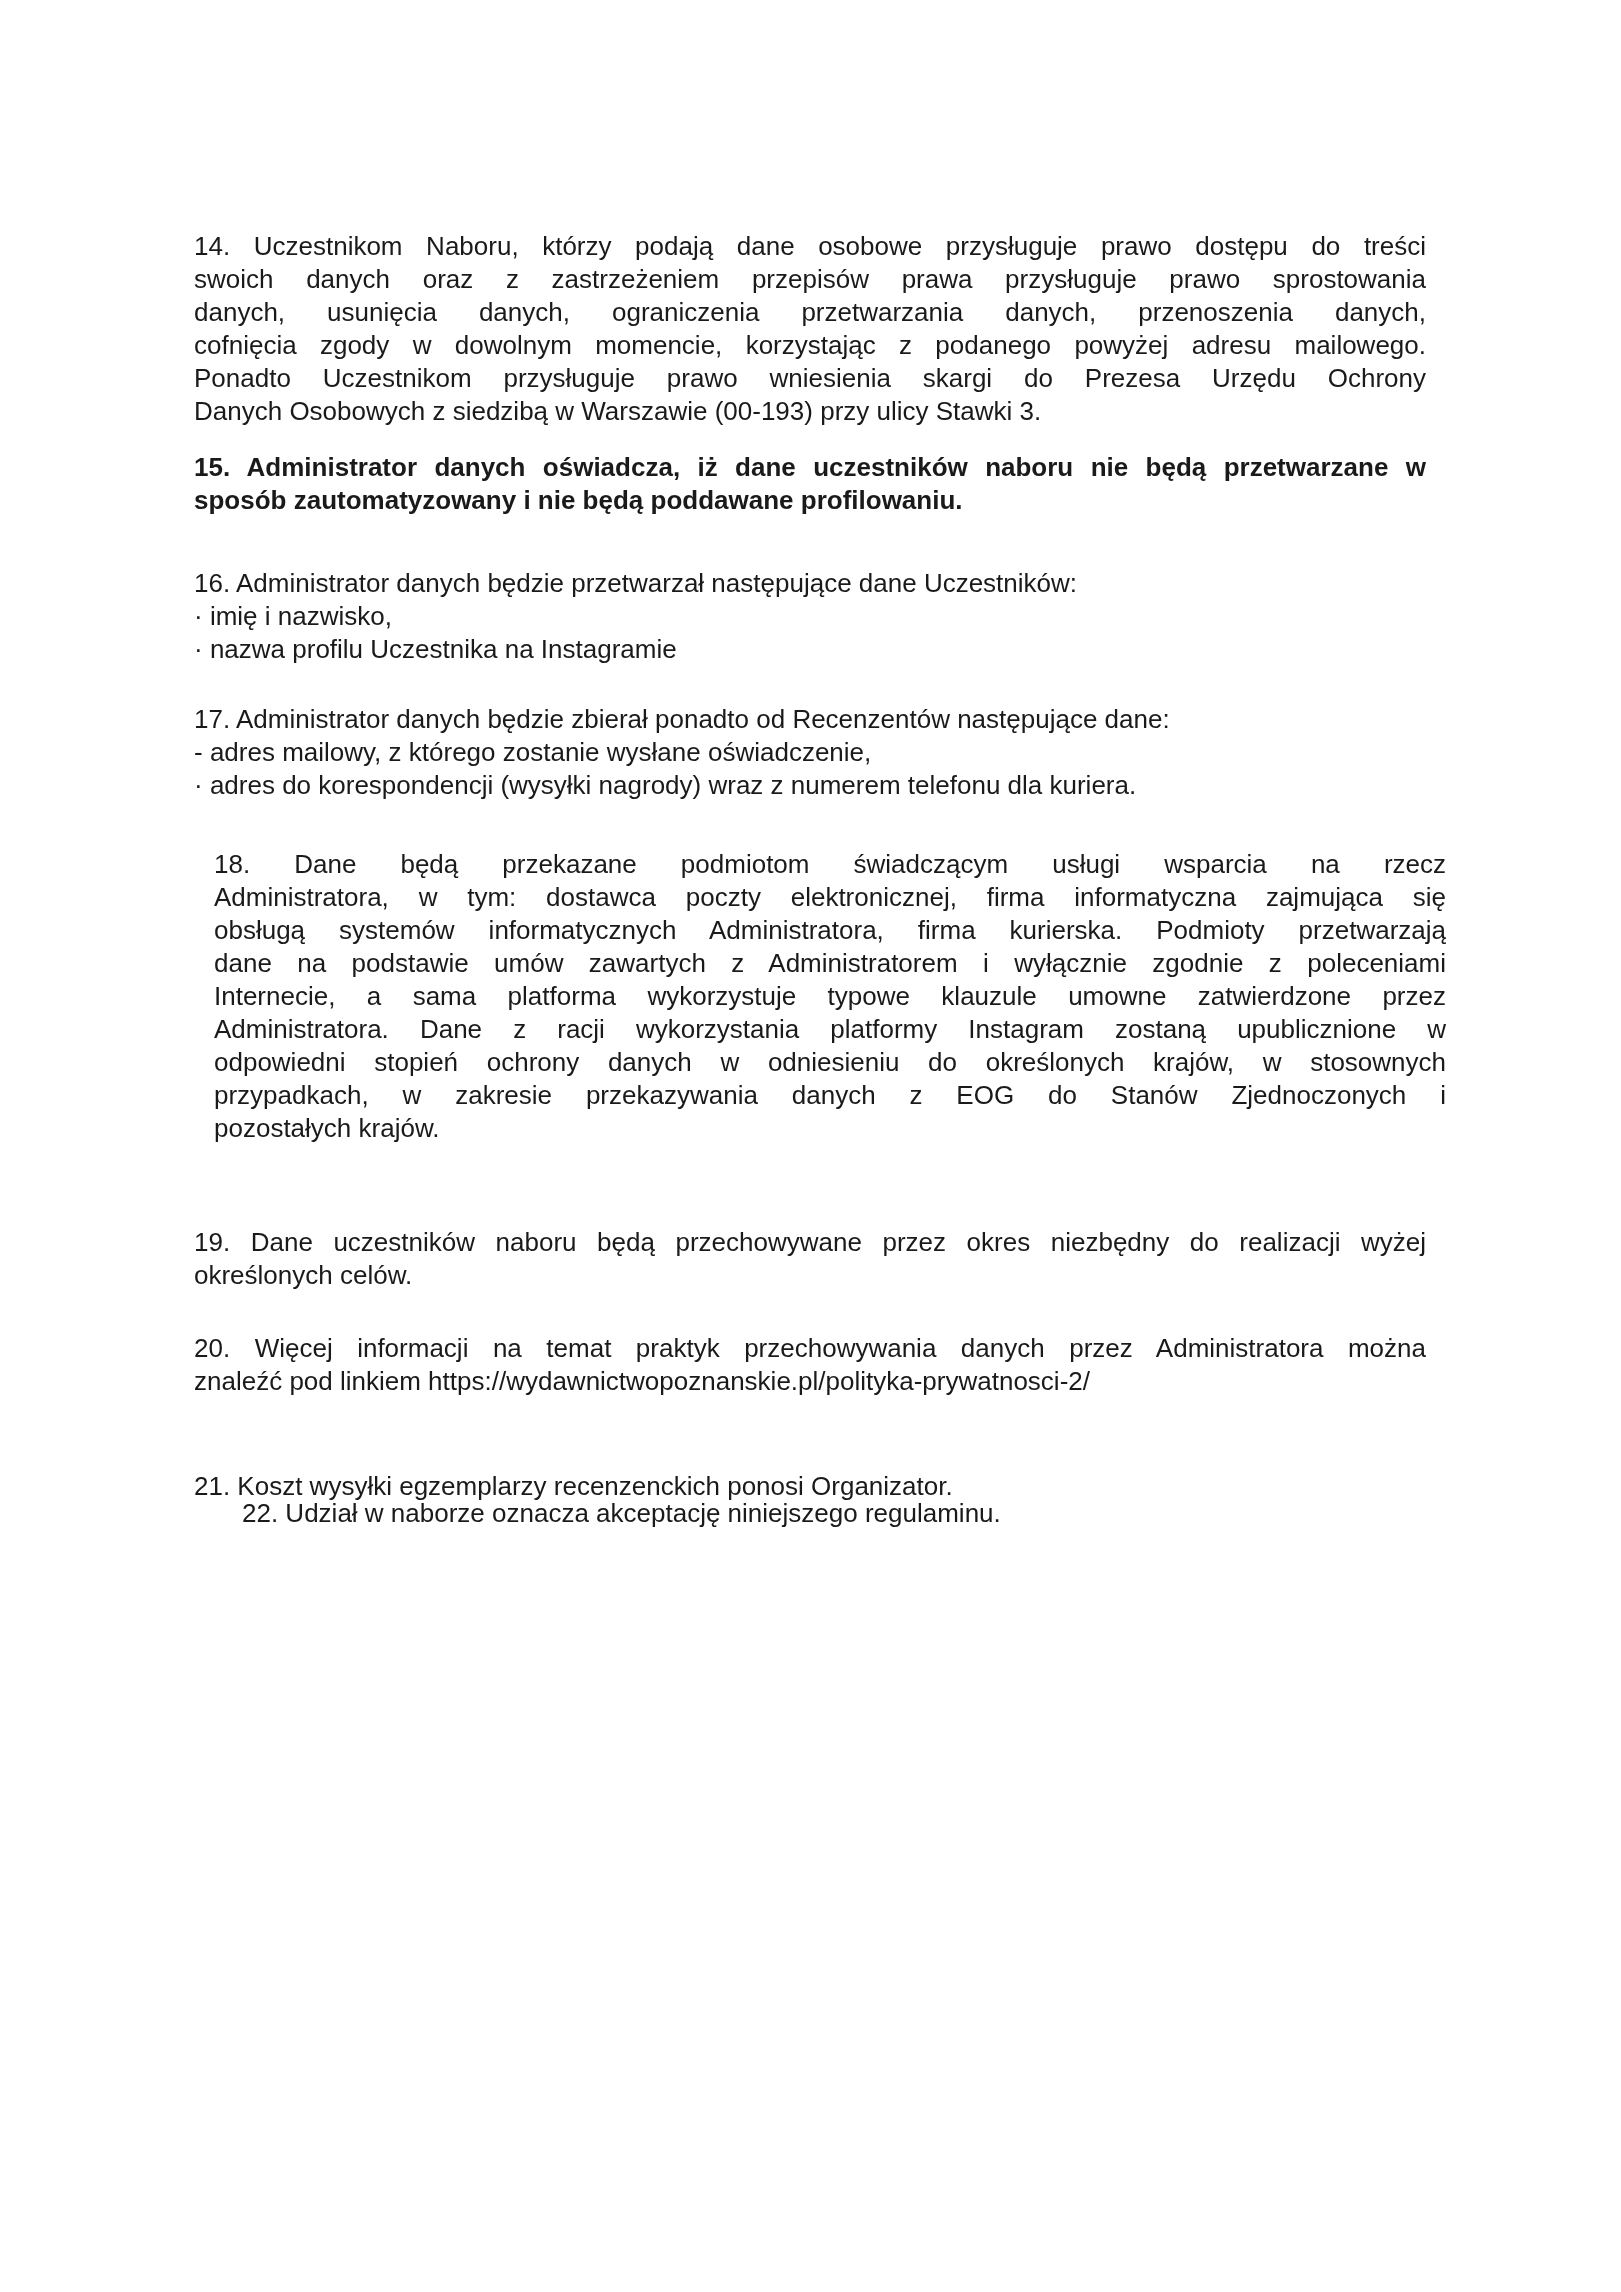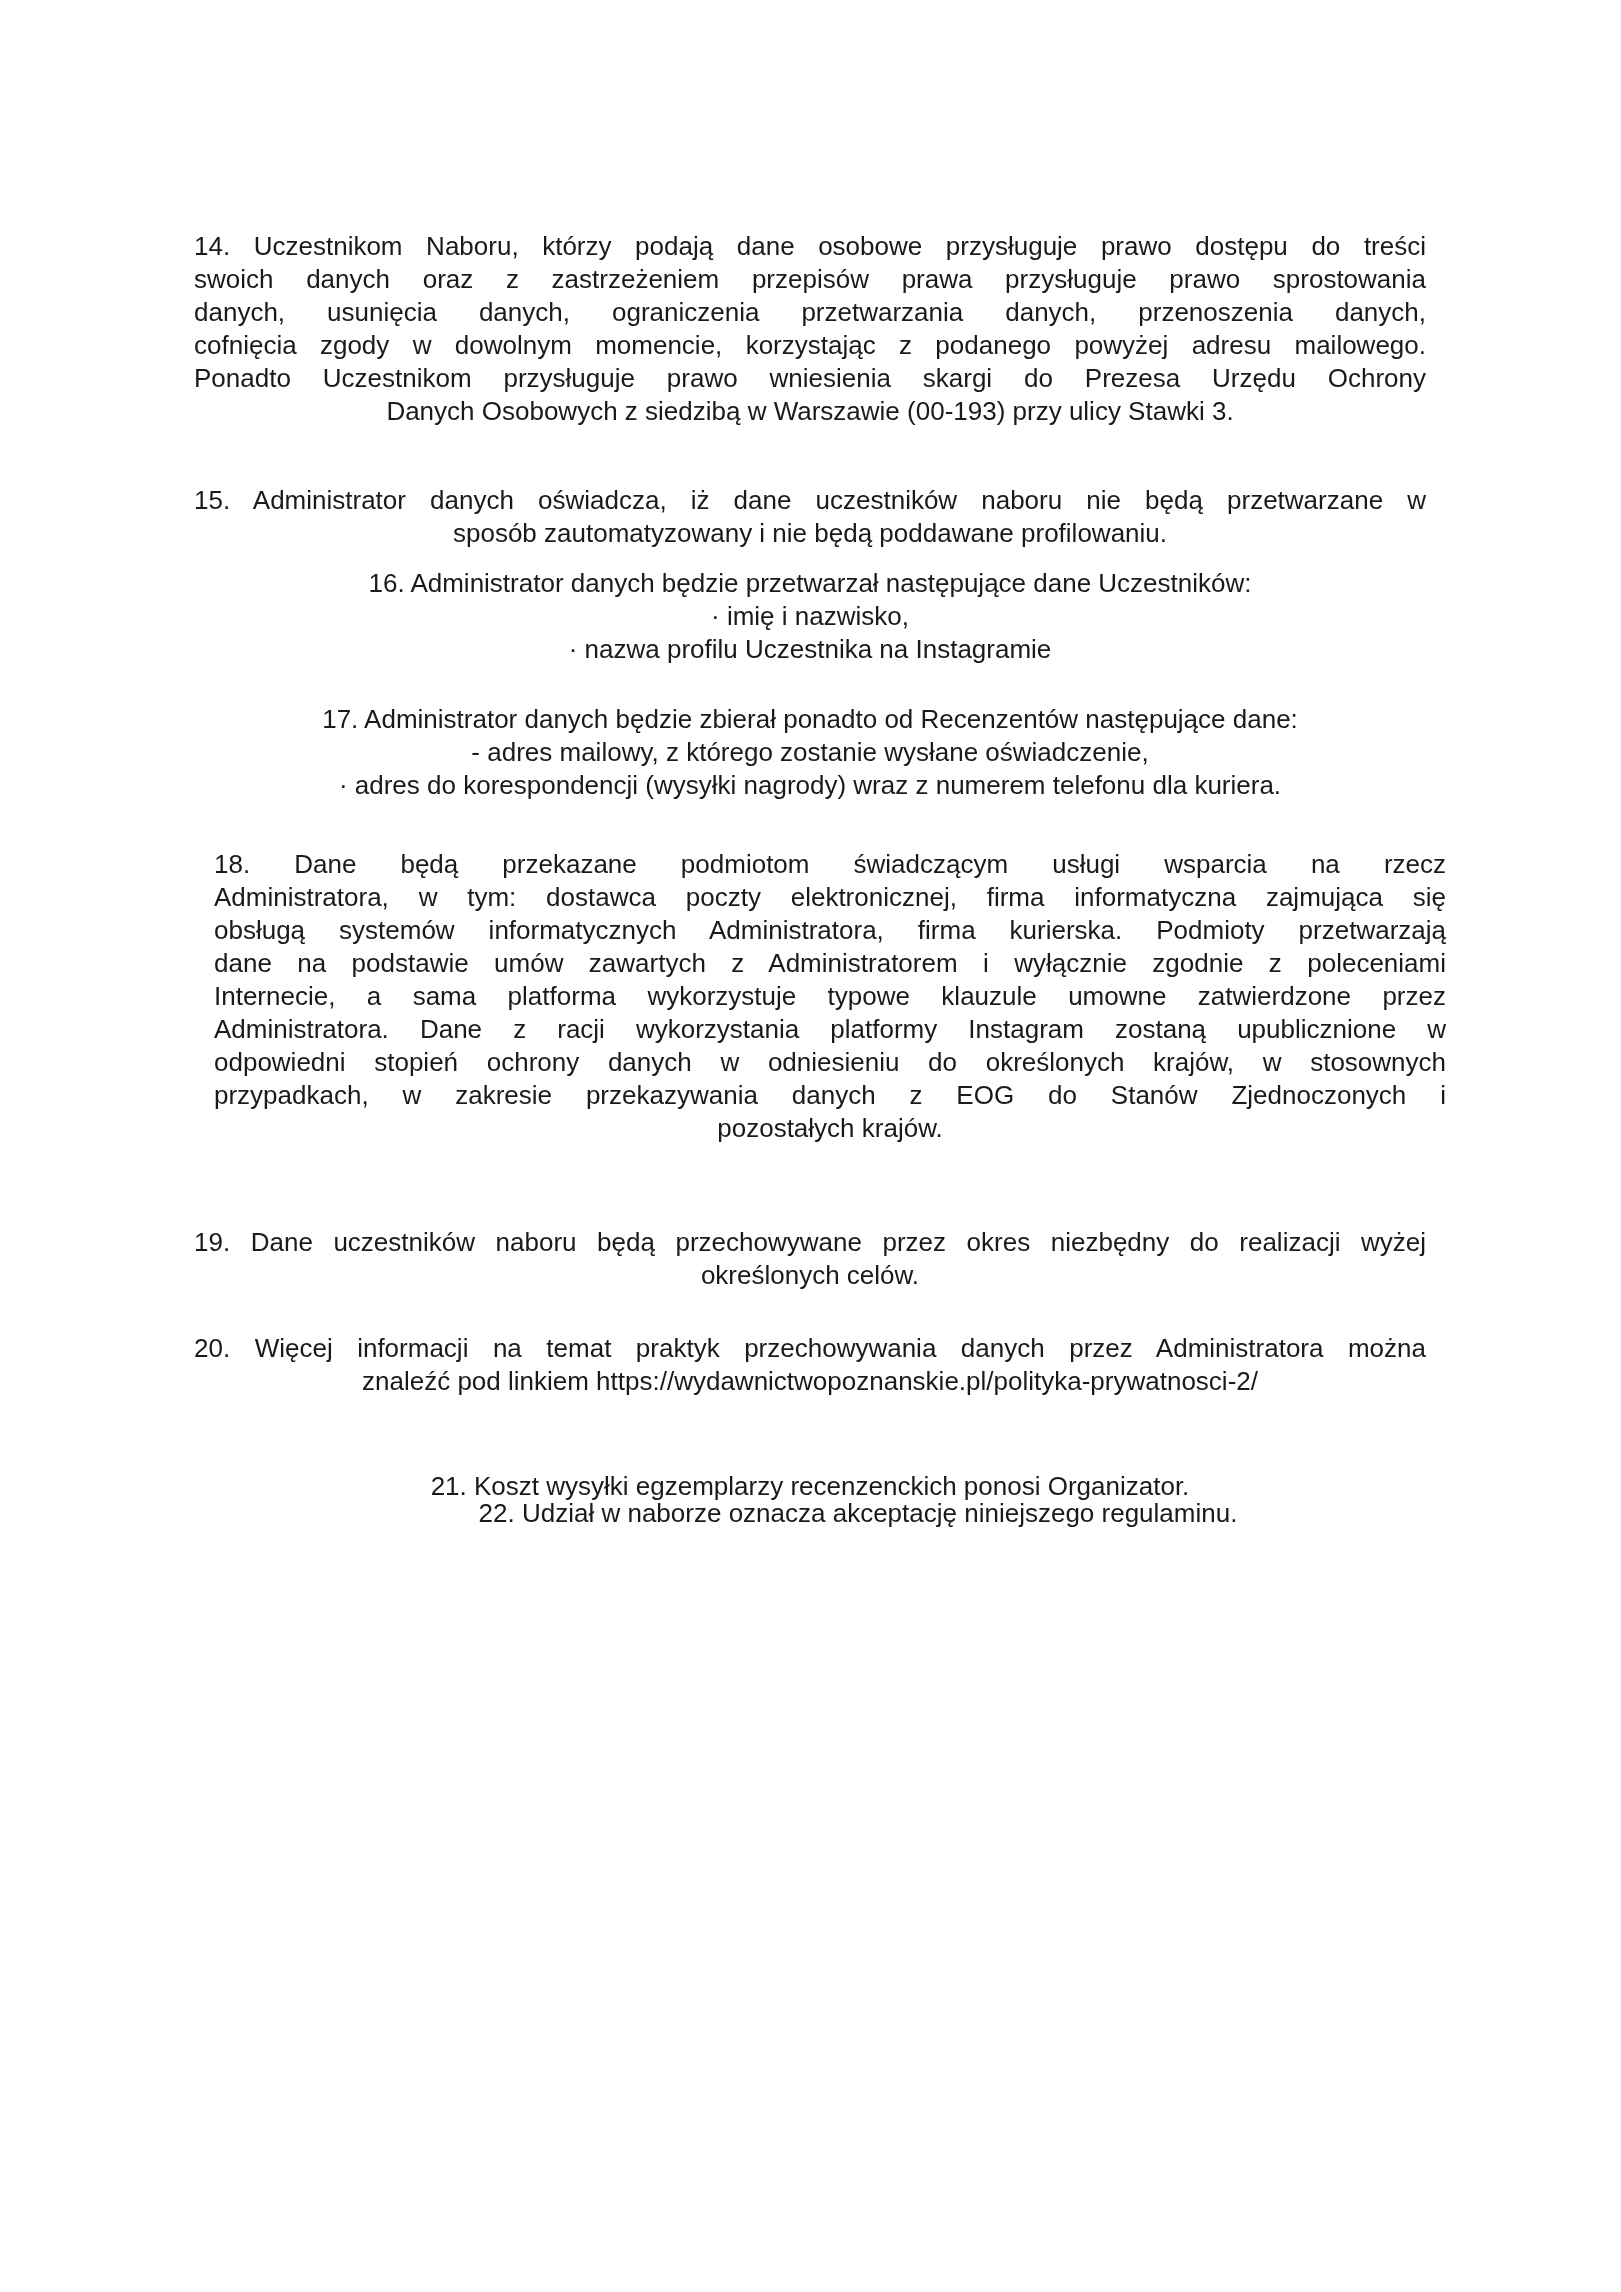--- a/index.html
+++ b/index.html
@@ -21,37 +21,37 @@
     display: block;
     white-space: nowrap;
     height: 33px;
   }
   .line.j {
     text-align: justify;
     text-align-last: justify;
     white-space: normal;
     overflow: hidden;
   }
-  .line.l { text-align: center; }
+  .line.l { text-align: left; }
 </style>
 </head>
 <body>
 
 <div class="page">
 
   <div class="para" style="top:230px;">
     <span class="line j">14. Uczestnikom Naboru, którzy podają dane osobowe przysługuje prawo dostępu do treści</span>
     <span class="line j">swoich danych oraz z zastrzeżeniem przepisów prawa przysługuje prawo sprostowania</span>
     <span class="line j">danych, usunięcia danych, ograniczenia przetwarzania danych, przenoszenia danych,</span>
     <span class="line j">cofnięcia zgody w dowolnym momencie, korzystając z podanego powyżej adresu mailowego.</span>
     <span class="line j">Ponadto Uczestnikom przysługuje prawo wniesienia skargi do Prezesa Urzędu Ochrony</span>
     <span class="line l">Danych Osobowych z siedzibą w Warszawie (00-193) przy ulicy Stawki 3.</span>
   </div>
 
-  <div class="para" style="top:484px;">
+  <div class="para" style="top:451px;font-weight:bold;">
     <span class="line j">15. Administrator danych oświadcza, iż dane uczestników naboru nie będą przetwarzane w</span>
     <span class="line l">sposób zautomatyzowany i nie będą poddawane profilowaniu.</span>
   </div>
 
   <div class="para" style="top:567px;">
     <span class="line l">16. Administrator danych będzie przetwarzał następujące dane Uczestników:</span>
     <span class="line l">· imię i nazwisko,</span>
     <span class="line l">· nazwa profilu Uczestnika na Instagramie</span>
   </div>
 

